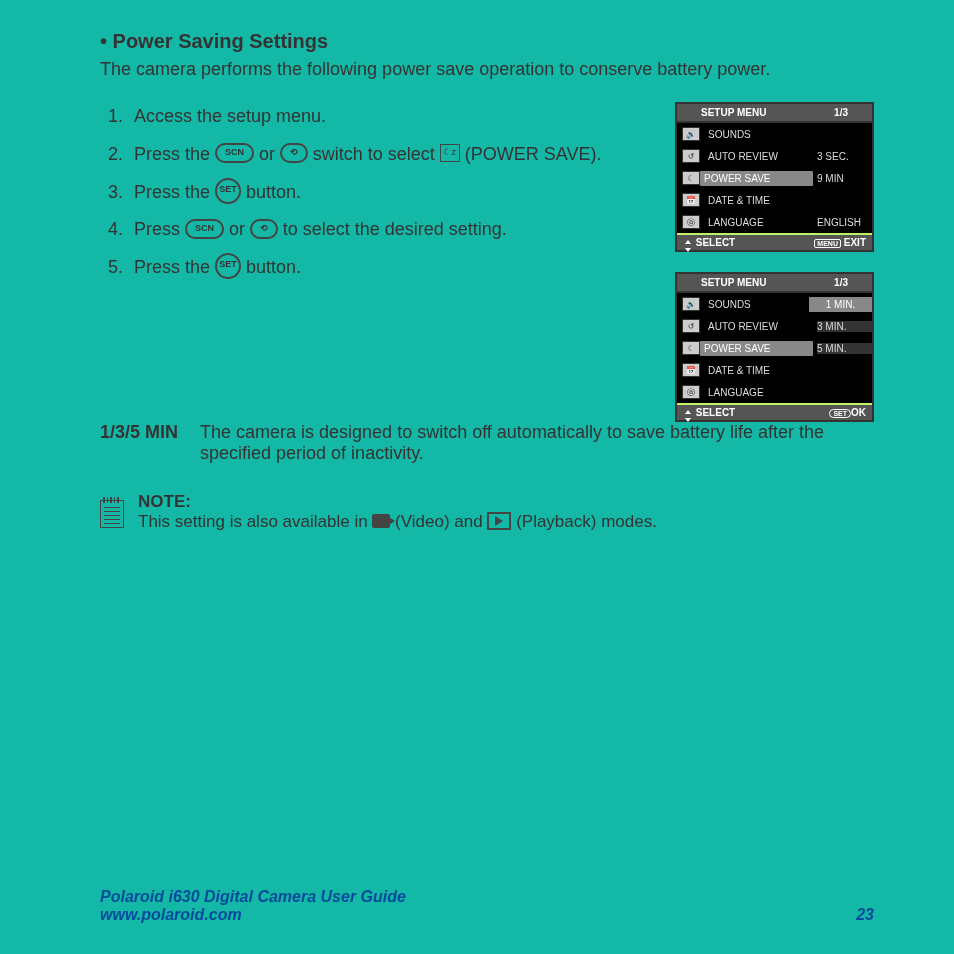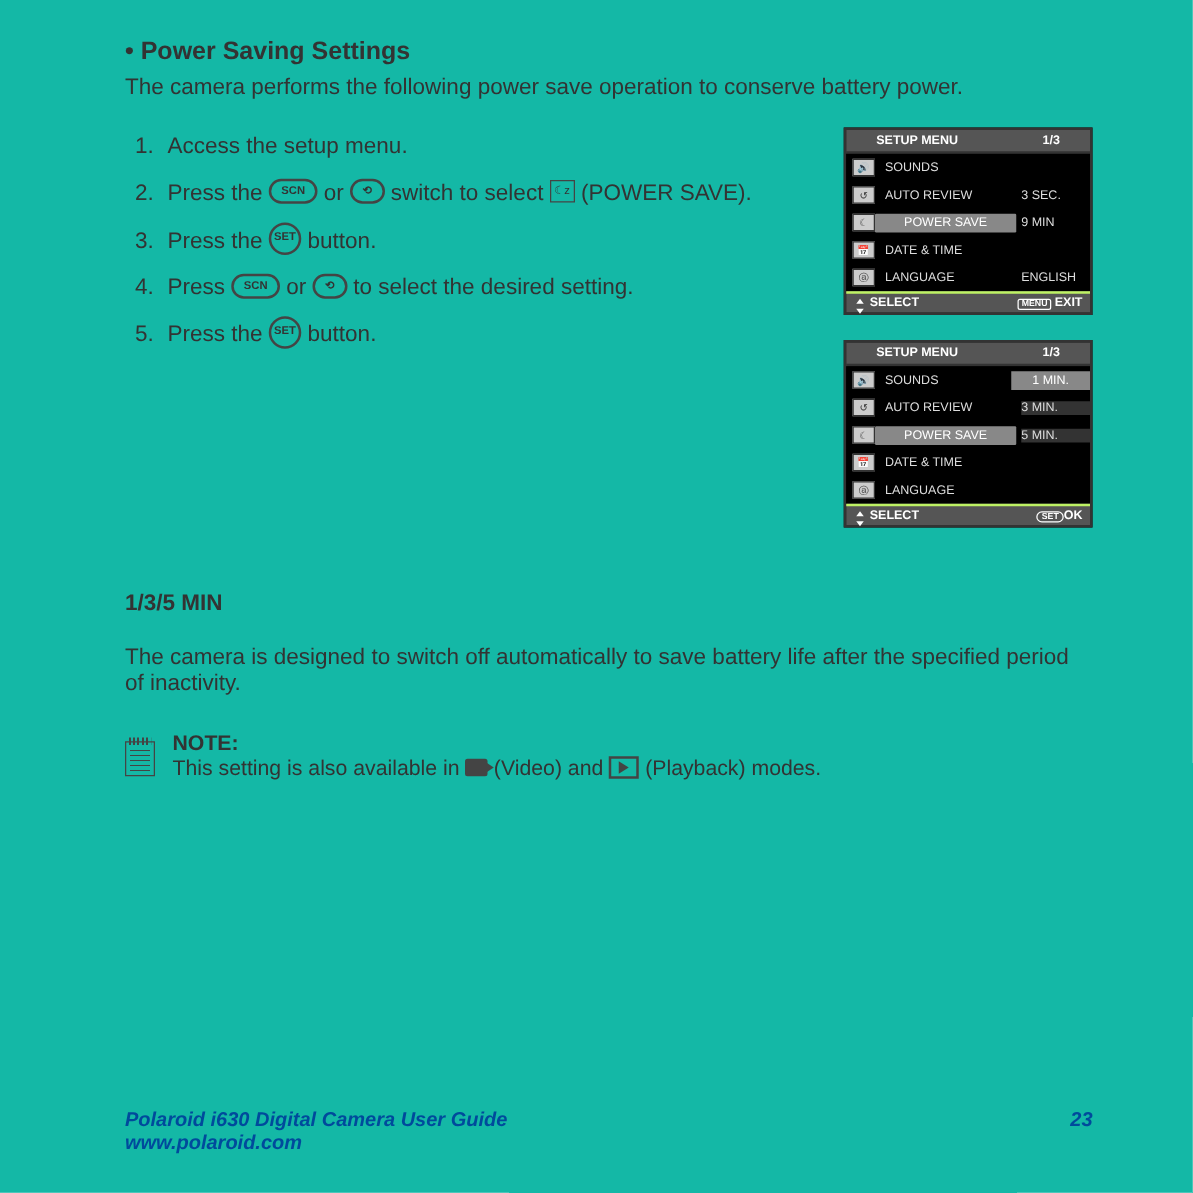--- a/index.html
+++ b/index.html
@@ -86,21 +86,21 @@
   .screen .row .lbl {
     flex: 1;
     padding-left: 8px;
     color: #ddd;
   }
   .screen .row .val {
     width: 55px;
     text-align: left;
     color: #ddd;
   }
-  .screen .row.hl .lbl { background: #888; color:#fff; padding:2px 20px; border-radius:1px; margin-right:4px;text-align:center;}
+  .screen .row.hl .lbl { background: #888; color:#fff; padding:2px 4px; border-radius:1px; margin-right:4px;}
   .screen .row .val.hl { background:#888; color:#fff; padding:2px 4px;text-align:center; }
   .screen .footer {
     display: flex;
     background: #555;
     padding: 2px 6px;
     border-top: 2px solid #bef264;
     font-weight: bold;
   }
   .screen .footer .left { flex:1; }
   .arrow-ud {
@@ -184,30 +184,31 @@
   }
   .icon-note::before {
     content:''; position:absolute; top:-4px; left:2px; right:2px; height:6px;
     background: repeating-linear-gradient(90deg,#444 0 1.5px,transparent 1.5px 3.5px);
   }
   .icon-note::after {
     content:''; position:absolute; top:6px; left:3px; right:3px; bottom:3px;
     background: repeating-linear-gradient(0deg,#444 0 1px,transparent 1px 4px);
   }
 
-  .def-row { display:flex; margin-top:50px; font-size:18px; gap:22px;flex-direction:column; }
+  .def-row { display:flex; font-size:18px; gap:22px; }
   .def-row .term { font-weight:bold; white-space:nowrap; margin-left: 0; }
   .note-block { display:flex; gap:14px; margin-top:28px; align-items:center; font-size:17px;}
   .note-block .label { font-weight:bold; }
 
   .footer-bar {
     position:absolute;
     left:100px; right:80px; bottom:30px;
     display:flex;
     justify-content:space-between;
+    align-items:flex-end;
     color:#004a9c;
     font-style:italic;
     font-weight:bold;
     font-size:16px;
   }
 </style>
 </head>
 <body>
 
 <div class="page">

